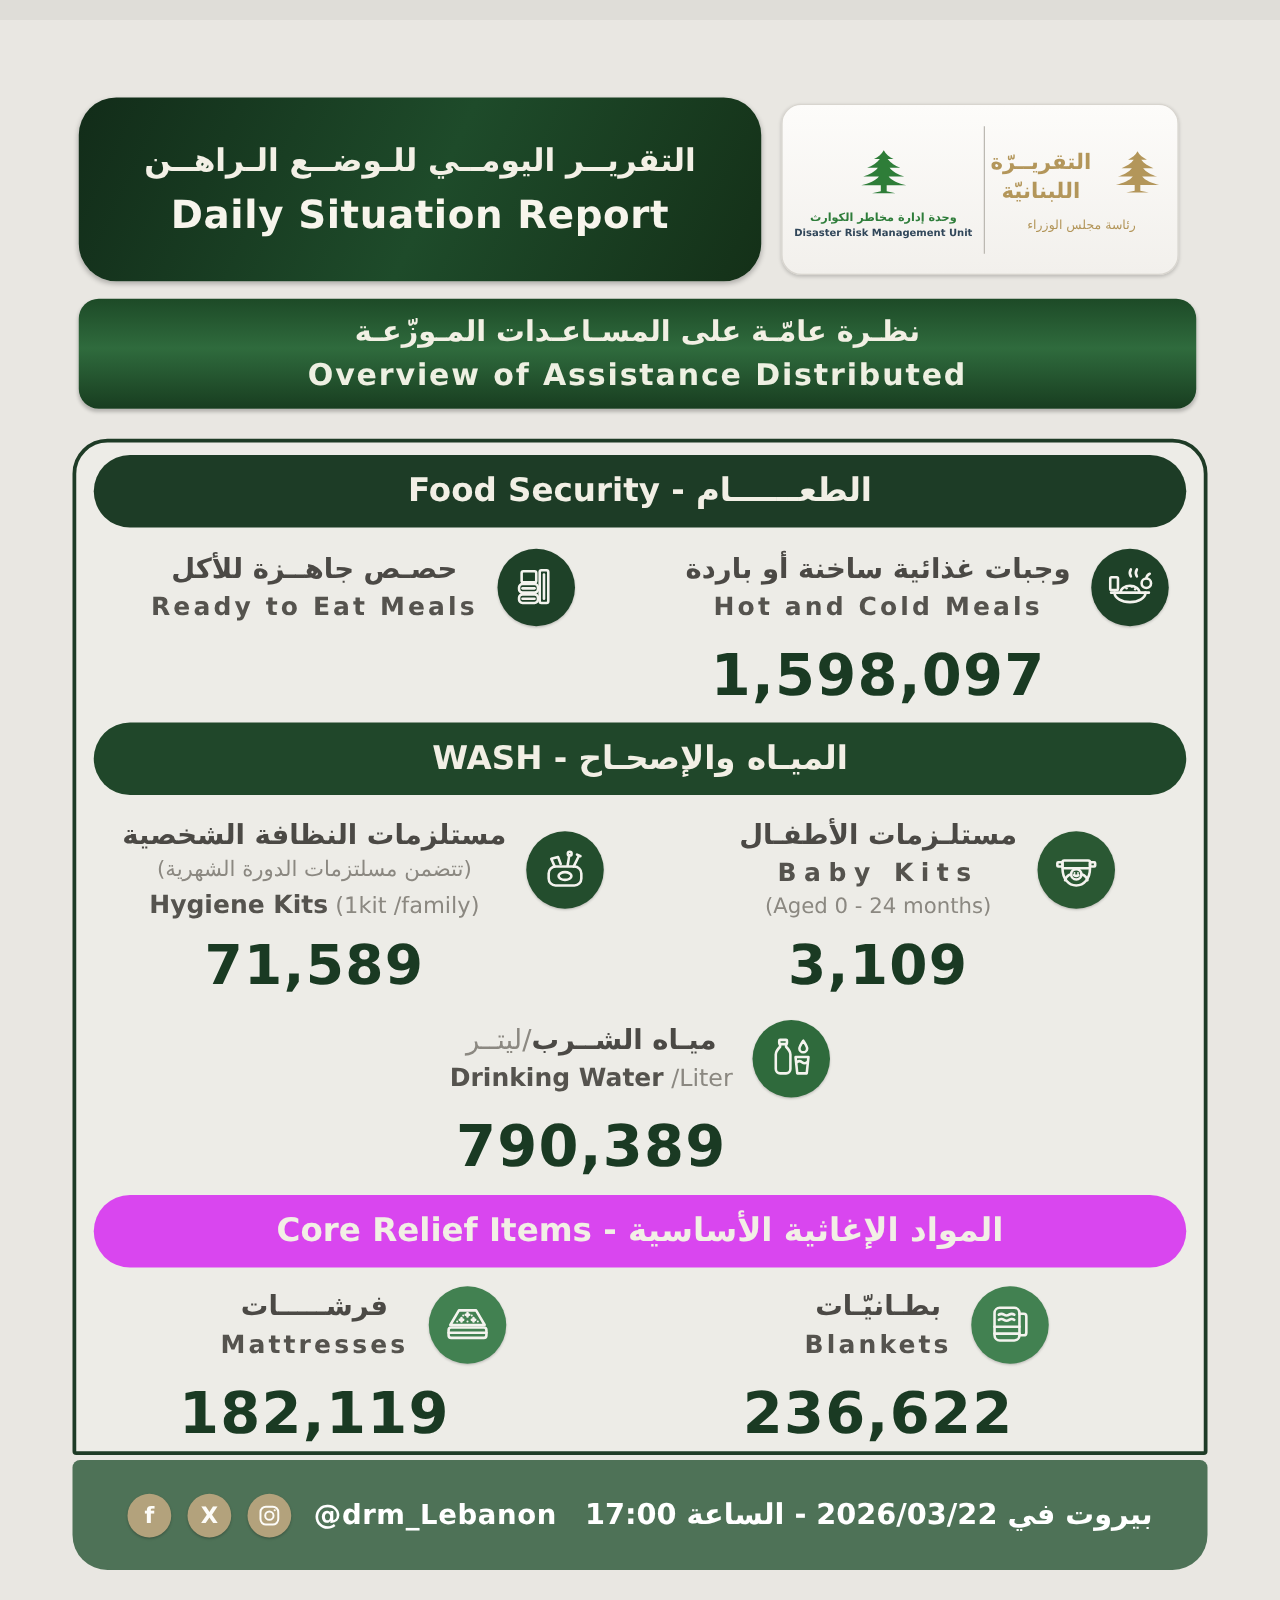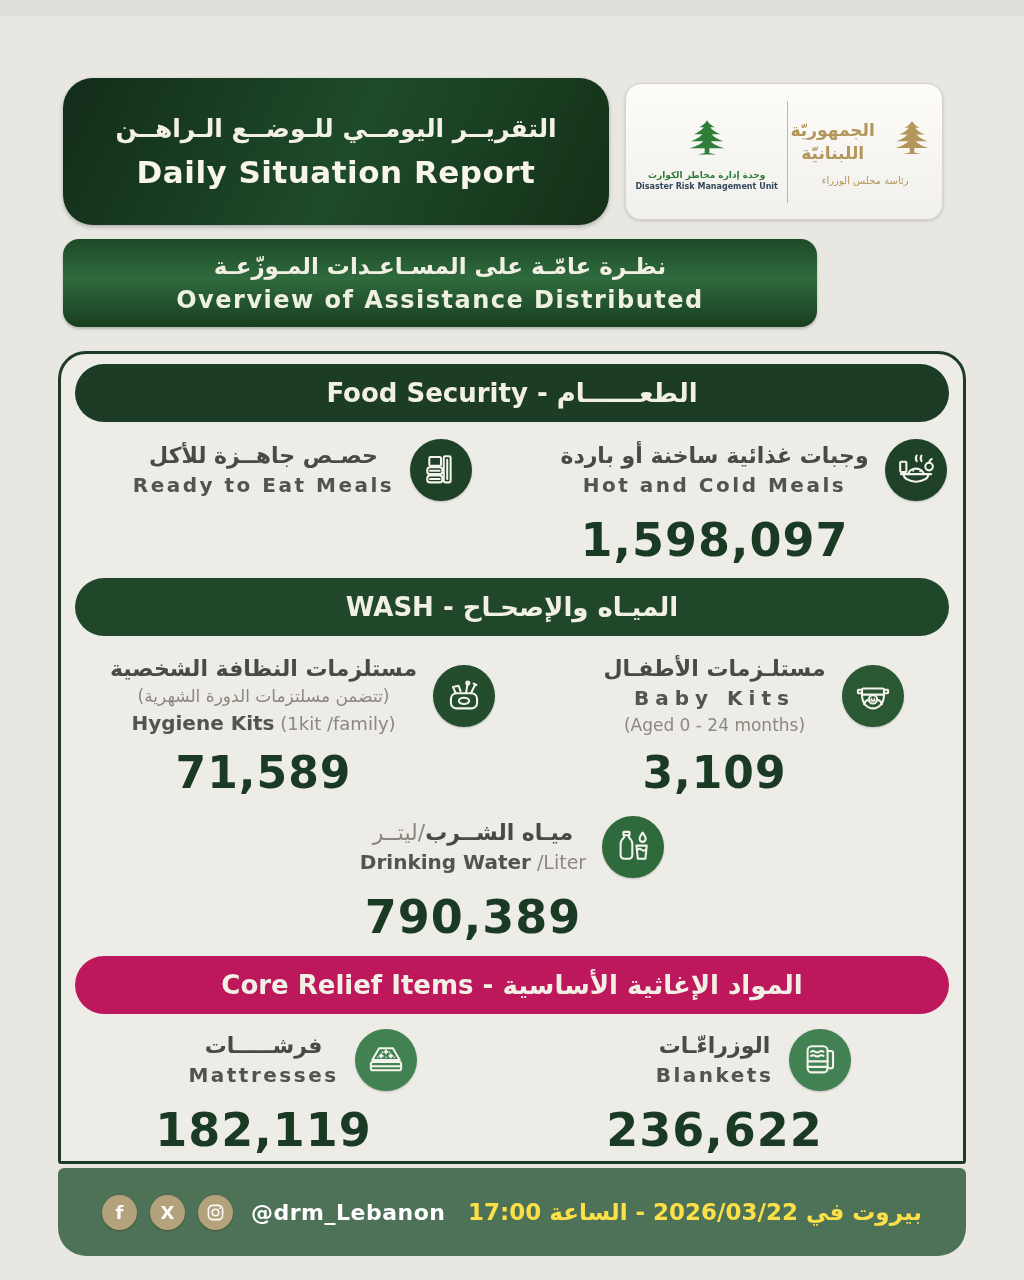--- a/index.html
+++ b/index.html
@@ -31,44 +31,44 @@
   .drm-ar { color:#2e7d3a; font-size:9px; font-weight:bold; margin-top:3px; }
   .drm-en { color:#31475a; font-size:8px; font-weight:bold; margin-top:2px; }
   .logo-divider { width:1px; height:102px; background:#bcb9b2; }
   .gov-logo { flex:1; display:flex; flex-direction:column; align-items:center; }
   .gov-main { display:flex; align-items:center; gap:9px; }
   .gov-callig div { font-size:17px; font-weight:bold; color:#b3965a; text-align:center; line-height:1.3; }
   .gov-sub { font-size:10px; color:#b3965a; margin-top:9px; }
 
   
   .overview-banner {
-    position:absolute; left:63px; top:223px; width:754px; height:88px;
+    position:absolute; left:63px; top:223px; width:894px; height:88px;
     border-radius:16px;
     background:linear-gradient(180deg,#1d4a27 0%,#2f6b3d 45%,#183d20 100%);
     display:flex; flex-direction:column; justify-content:center; align-items:center; gap:7px;
     box-shadow:0 2px 3px rgba(0,0,0,.22);
   }
   .o-ar { font-size:23px; font-weight:bold; color:#f2f0e4; }
   .o-en { font-size:24px; font-weight:bold; color:#eef0e2; letter-spacing:1.5px; }
 
   
   .main-card {
     position:absolute; left:58px; top:335px; width:908px; height:813px;
     background:#edece7; border:3px solid #1e3b26; border-radius:28px 28px 3px 3px;
   }
   .section-bar {
     position:absolute; left:14px; width:874px; height:58px; border-radius:29px;
     display:flex; align-items:center; justify-content:center;
     color:#f2efe5; font-size:26px; font-weight:bold;text-align:center;
   }
   .bar-food { top:10px;  background:#1d3c26; }
   .bar-wash { top:224px; background:#20472a; }
-  .bar-core { top:602px; background:#be185d; }
-
-  .stat-row { position:absolute; left:16px; width:100%; display:flex; }
+  .bar-core { top:602px; background:#d946ef; }
+
+  .stat-row { position:absolute; left:4px; width:100%; display:flex; }
   .row-food { top:85px; }
   .row-wash { top:302px; }
   .row-core { top:675px; }
   .stat { flex:1; display:flex; flex-direction:column; align-items:center; }
   .stat-top { display:flex; align-items:center; gap:16px; }
   .stat-labels { display:flex; flex-direction:column; align-items:center; gap:5px; }
   .lab-ar  { font-size:22px; font-weight:bold; color:#4b4945; }
   .lab-en  { font-size:20px; font-weight:bold; color:#55534e; }
   .lab-sub { font-size:17px; color:#8b8881; font-weight:normal; }
   .sp2 { letter-spacing:2.5px; }
@@ -102,21 +102,21 @@
   }
   .social { display:flex; align-items:center; gap:13px; }
   .soc {
     width:35px; height:35px; border-radius:50%; background:#b3a27c;
     color:#fdfcf8; font-weight:bold; font-size:18px;
     display:flex; align-items:center; justify-content:center; cursor:pointer;
     box-shadow:0 1px 2px rgba(0,0,0,.25);
   }
   .soc svg { width:19px; height:19px; }
   .handle { color:#ffffff; font-size:22px; font-weight:bold; margin-left:18px; letter-spacing:.5px; }
-  .datetime { margin-left:auto; color:#fde047; font-size:23px; font-weight:bold; }
+  .datetime { margin-left:auto; color:#ffffff; font-size:23px; font-weight:bold; }
 </style>
 </head>
 <body>
 
 <div class="canvas">
 
   <div class="header-card">
     <div class="h-ar" dir="rtl">التقريــر اليومــي للـوضــع الـراهــن</div>
     <div class="h-en">Daily Situation Report</div>
   </div>
@@ -126,21 +126,21 @@
       <svg viewBox="0 0 64 64" width="58" height="50">
         <path d="M32 4 C30 8 26 11 22 13 L28 13 C25 17 20 20 15 22 L26 22 C23 26 17 29 11 31 L27 31 C24 35 17 38 9 40 L29 40 L29 46 L20 48 L44 48 L35 46 L35 40 L55 40 C47 38 40 35 37 31 L53 31 C47 29 41 26 38 22 L49 22 C44 20 39 17 36 13 L42 13 C38 11 34 8 32 4 Z" fill="#2e7d38"></path>
       </svg>
       <div class="drm-ar" dir="rtl">وحدة إدارة مخاطر الكوارث</div>
       <div class="drm-en">Disaster Risk Management Unit</div>
     </div>
     <div class="logo-divider"></div>
     <div class="gov-logo">
       <div class="gov-main">
         <div class="gov-callig" dir="rtl">
-          <div>الجمهوريّة</div>
+          <div>التقريــرّة</div>
           <div>اللبنانيّة</div>
         </div>
         <svg viewBox="0 0 64 64" width="56" height="48">
           <path d="M32 4 C30 8 26 11 22 13 L28 13 C25 17 20 20 15 22 L26 22 C23 26 17 29 11 31 L27 31 C24 35 17 38 9 40 L29 40 L29 46 L20 48 L44 48 L35 46 L35 40 L55 40 C47 38 40 35 37 31 L53 31 C47 29 41 26 38 22 L49 22 C44 20 39 17 36 13 L42 13 C38 11 34 8 32 4 Z" fill="#b3965a"></path>
         </svg>
       </div>
       <div class="gov-sub" dir="rtl">رئاسة مجلس الوزراء</div>
     </div>
   </div>
 
@@ -308,21 +308,21 @@
               <circle class="dot" cx="32" cy="28" r="1.2"></circle>
               <circle class="dot" cx="44" cy="28" r="1.2"></circle>
             </svg>
           </div>
         </div>
         <div class="stat-value">182,119</div>
       </div>
       <div class="stat">
         <div class="stat-top">
           <div class="stat-labels">
-            <div class="lab-ar" dir="rtl">الوزراءّـات</div>
+            <div class="lab-ar" dir="rtl">بطـانيّـات</div>
             <div class="lab-en sp2">Blankets</div>
           </div>
           <div class="icon-circle c-core">
             <svg viewBox="0 0 64 64">
               <g class="licon">
                 <path d="M43 19 h5 a3 3 0 0 1 3 3 v19 a3 3 0 0 1 -3 3 h-5"></path>
                 <rect x="14" y="12" width="29" height="38" rx="6"></rect>
                 <path d="M19 20 q3 -2 6 0 q3 2 6 0 q3 -2 6 0"></path>
                 <path d="M19 26 q3 -2 6 0 q3 2 6 0 q3 -2 6 0"></path>
                 <path d="M14 34 h29"></path>

